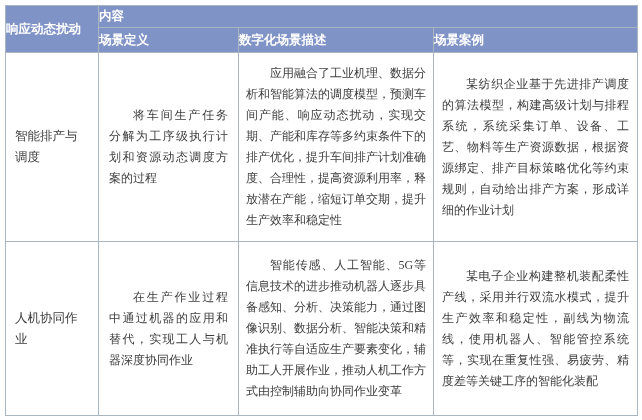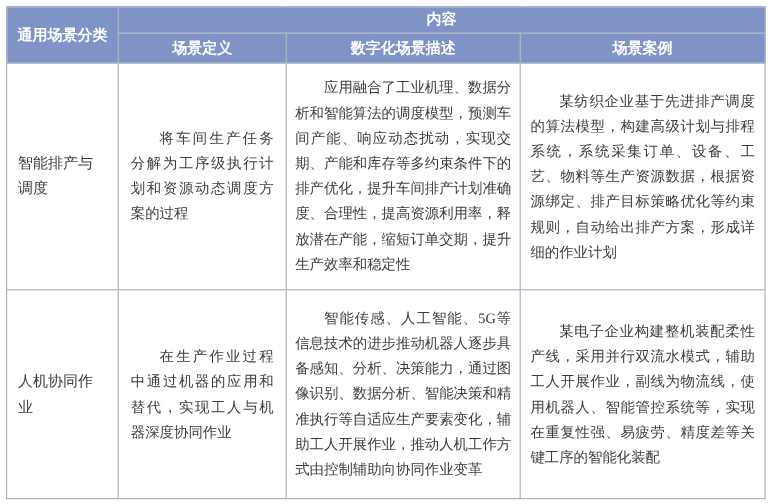--- a/index.html
+++ b/index.html
@@ -25,21 +25,21 @@
   }
   .scene-table th,.scene-table td{
     border:1px solid var(--border);
   }
   .scene-table thead th{
     background:var(--header-bg);
     color:var(--header-text);
     font-family:"Liberation Sans","DejaVu Sans",sans-serif;
     font-weight:bold;
     font-size:12.5px;
-    text-align:center;
+    text-align:left;
     vertical-align:middle;
   }
   tr.head-row-top{height:22px;}
   tr.head-row-sub{height:25px;}
   tr.body-row-1{height:189px;}
   tr.body-row-2{height:174px;}
   .scene-table td{
     background:#ffffff;
     color:var(--body-text);
     font-size:12px;
@@ -78,37 +78,37 @@
 <div class="page">
   <table class="scene-table">
     <colgroup>
       <col style="width:93px">
       <col style="width:140px">
       <col style="width:195px">
       <col style="width:204px">
     </colgroup>
     <thead>
       <tr class="head-row-top">
-        <th rowspan="2">通用场景分类</th>
+        <th rowspan="2">响应动态扰动</th>
         <th colspan="3">内容</th>
       </tr>
       <tr class="head-row-sub">
         <th>场景定义</th>
         <th>数字化场景描述</th>
         <th>场景案例</th>
       </tr>
     </thead>
     <tbody>
       <tr class="body-row-1">
         <td class="cat-cell">智能排产与调度</td>
         <td class="def-cell">将车间生产任务分解为工序级执行计划和资源动态调度方案的过程</td>
         <td class="desc-cell">应用融合了工业机理、数据分析和智能算法的调度模型，预测车间产能、响应动态扰动，实现交期、产能和库存等多约束条件下的排产优化，提升车间排产计划准确度、合理性，提高资源利用率，释放潜在产能，缩短订单交期，提升生产效率和稳定性</td>
         <td class="case-cell">某纺织企业基于先进排产调度的算法模型，构建高级计划与排程系统，系统采集订单、设备、工艺、物料等生产资源数据，根据资源绑定、排产目标策略优化等约束规则，自动给出排产方案，形成详细的作业计划</td>
       </tr>
       <tr class="body-row-2">
         <td class="cat-cell">人机协同作业</td>
         <td class="def-cell">在生产作业过程中通过机器的应用和替代，实现工人与机器深度协同作业</td>
         <td class="desc-cell">智能传感、人工智能、5G等信息技术的进步推动机器人逐步具备感知、分析、决策能力，通过图像识别、数据分析、智能决策和精准执行等自适应生产要素变化，辅助工人开展作业，推动人机工作方式由控制辅助向协同作业变革</td>
-        <td class="case-cell">某电子企业构建整机装配柔性产线，采用并行双流水模式，辅助工人开展作业，副线为物流线，使用机器人、智能管控系统等，实现在重复性强、易疲劳、精度差等关键工序的智能化装配</td>
+        <td class="case-cell">某电子企业构建整机装配柔性产线，采用并行双流水模式，提升生产效率和稳定性，副线为物流线，使用机器人、智能管控系统等，实现在重复性强、易疲劳、精度差等关键工序的智能化装配</td>
       </tr>
     </tbody>
   </table>
 </div>
 
 </body></html>

